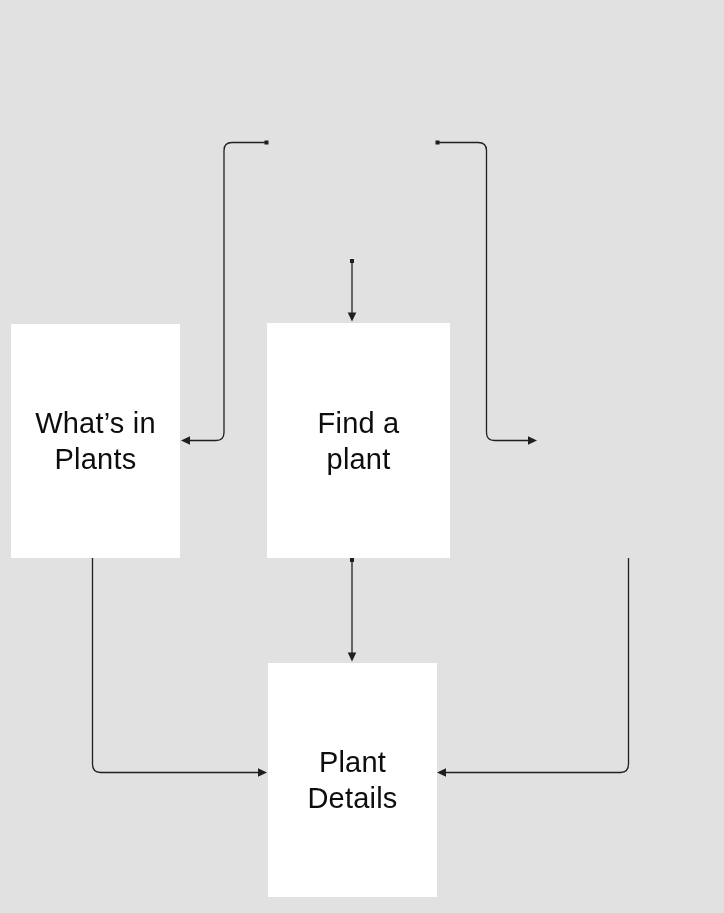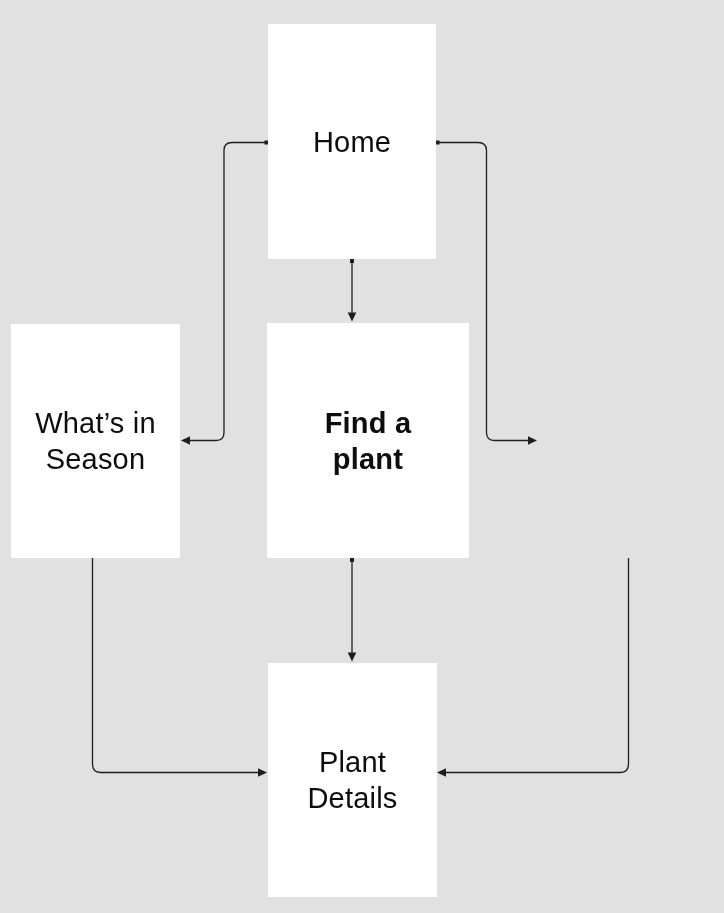--- a/index.html
+++ b/index.html
@@ -47,21 +47,21 @@
   }
   .node-label {
     font-size: 29px;
     line-height: 36px;
     color: #0d0d0d;
     white-space: pre-line;
     letter-spacing: 0.2px;
   }
   .node-home          { left: 268px; top: 24px;  width: 168px; height: 235px; }
   .node-whats-in-season { left: 11px;  top: 324px; width: 169px; height: 234px; }
-  .node-find-a-plant  { left: 267px; top: 323px; width: 202px; height: 235px; font-weight: bold; }
+  .node-find-a-plant  { left: 267px; top: 323px; width: 183px; height: 235px; }
   .node-my-plants     { left: 538px; top: 324px; width: 168px; height: 234px; }
   .node-plant-details { left: 268px; top: 663px; width: 169px; height: 234px; }
 </style>
 </head>
 <body>
 
 <div class="canvas">
 
   <svg class="connector-layer" viewBox="0 0 724 913" xmlns="http://www.w3.org/2000/svg">
 
@@ -93,27 +93,24 @@
       <path d="M 92.5 558 L 92.5 764 Q 92.5 772.5 100.5 772.5 L 259 772.5"></path>
       <polygon points="267,772.5 258,768.2 258,776.8"></polygon>
     </g>
 
     <g>
       <path d="M 628.5 558 L 628.5 764 Q 628.5 772.5 620.5 772.5 L 446 772.5"></path>
       <polygon points="437,772.5 446,768.2 446,776.8"></polygon>
     </g>
   </svg>
 
-  <div class="node node-home">
-    <span class="node-label">Home</span>
-  </div>
 
   <div class="node node-whats-in-season">
     <span class="node-label">What’s in
-Season</span>
+Plants</span>
   </div>
 
   <div class="node node-find-a-plant">
     <span class="node-label">Find a
 plant</span>
   </div>
 
 
   <div class="node node-plant-details">
     <span class="node-label">Plant

